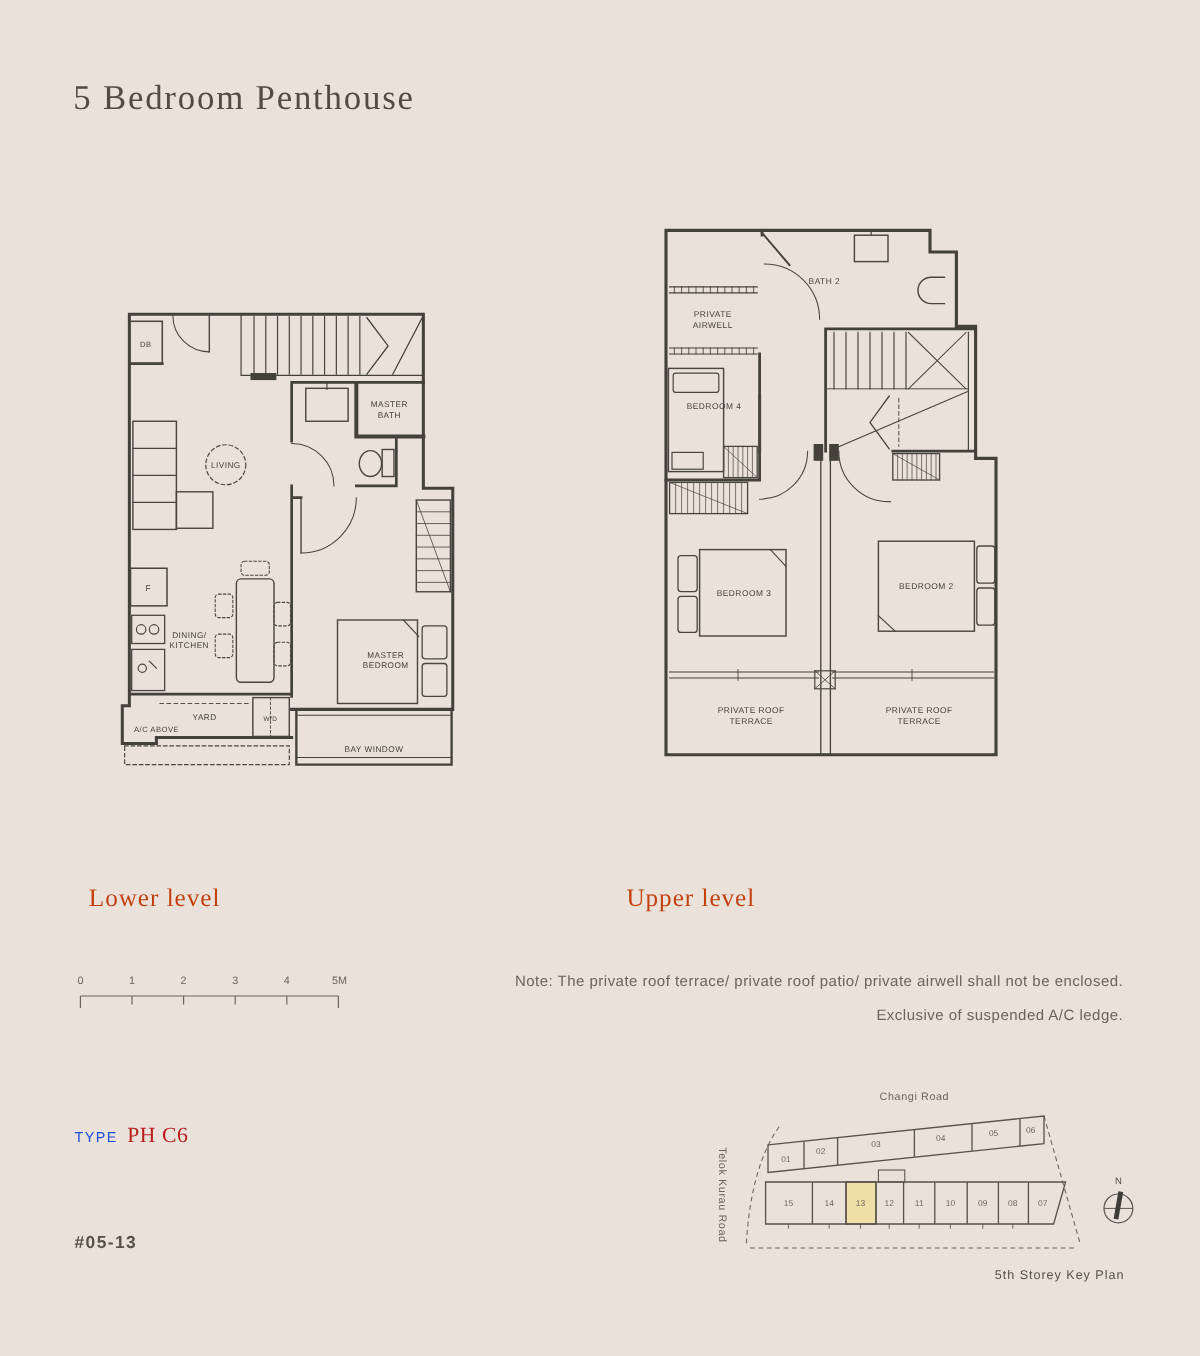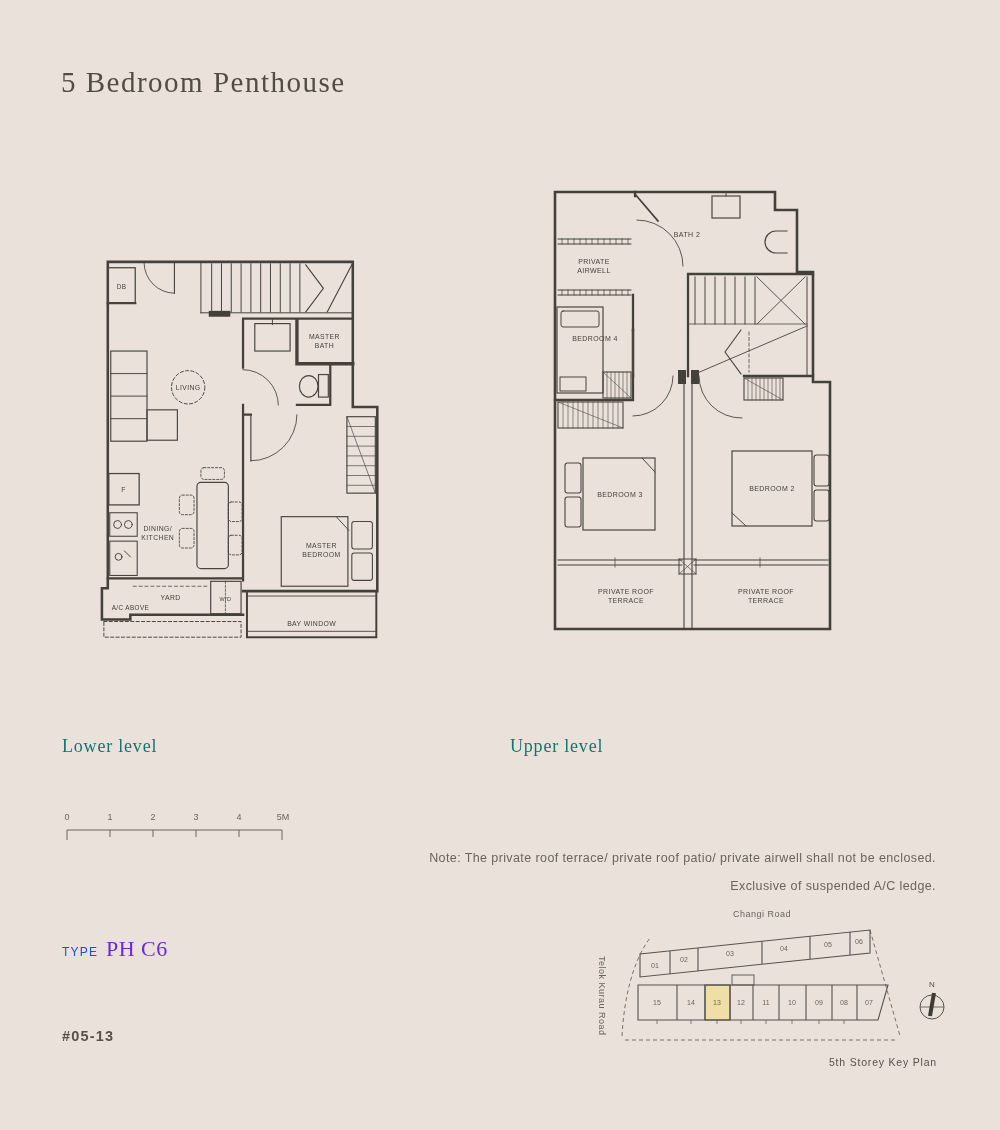--- a/index.html
+++ b/index.html
@@ -4,30 +4,30 @@
 <style>
   html,body{margin:0;padding:0;}
   body{width:1000px;height:1130px;position:relative;overflow:hidden;
        font-family:"Liberation Sans",sans-serif;}
   .page{position:absolute;inset:0;background:#EAE1DB;}
   .serif{font-family:"Liberation Serif",serif;font-weight:400;}
   .page-title{position:absolute;left:61px;top:66px;font-size:29px;letter-spacing:1.5px;color:#524C45;}
   .plan{position:absolute;}
   #lower-plan{left:98px;top:250px;width:294px;height:402px;}
   #upper-plan{left:545px;top:184px;width:300px;height:455px;}
-  .level-caption{position:absolute;font-size:18px;letter-spacing:0.8px;color:#0f766e;}
+  .level-caption{position:absolute;font-size:21px;letter-spacing:0.8px;color:#c2410c;margin-left:12px;}
   #lower-caption{left:62px;top:736px;}
   #upper-caption{left:510px;top:736px;text-align:center;}
   #scale-bar{position:absolute;left:64px;top:810px;width:240px;height:36px;}
-  .note{position:absolute;right:64px;top:844px;width:560px;text-align:right;
+  .note{position:absolute;right:64px;top:804px;width:560px;text-align:right;
         font-size:12.5px;letter-spacing:0.4px;line-height:28px;color:#6B645D;}
   .spec-row{position:absolute;left:62px;color:#55504A;}
   #spec-type{top:936px;} #spec-area{top:970px;}
   .spec-label{display:inline-block;width:44px;font-size:12px;letter-spacing:1.2px;color:#1d4ed8;vertical-align:baseline;}
-  .spec-value{font-size:22px;letter-spacing:0.5px;color:#6d28d9;margin-top:10px;}
+  .spec-value{font-size:18px;letter-spacing:0.5px;color:#b91c1c;margin-top:10px;}
   .unit-number{position:absolute;left:62px;top:1028px;font-size:14.5px;letter-spacing:1.2px;color:#575249;font-weight:bold;}
   #key-plan{position:absolute;left:580px;top:890px;width:380px;height:200px;}
   svg text{font-family:"Liberation Sans",sans-serif;}
 </style>
 </head>
 <body>
 
 <div class="page">
 
   <div class="page-title serif">5 Bedroom Penthouse</div>

